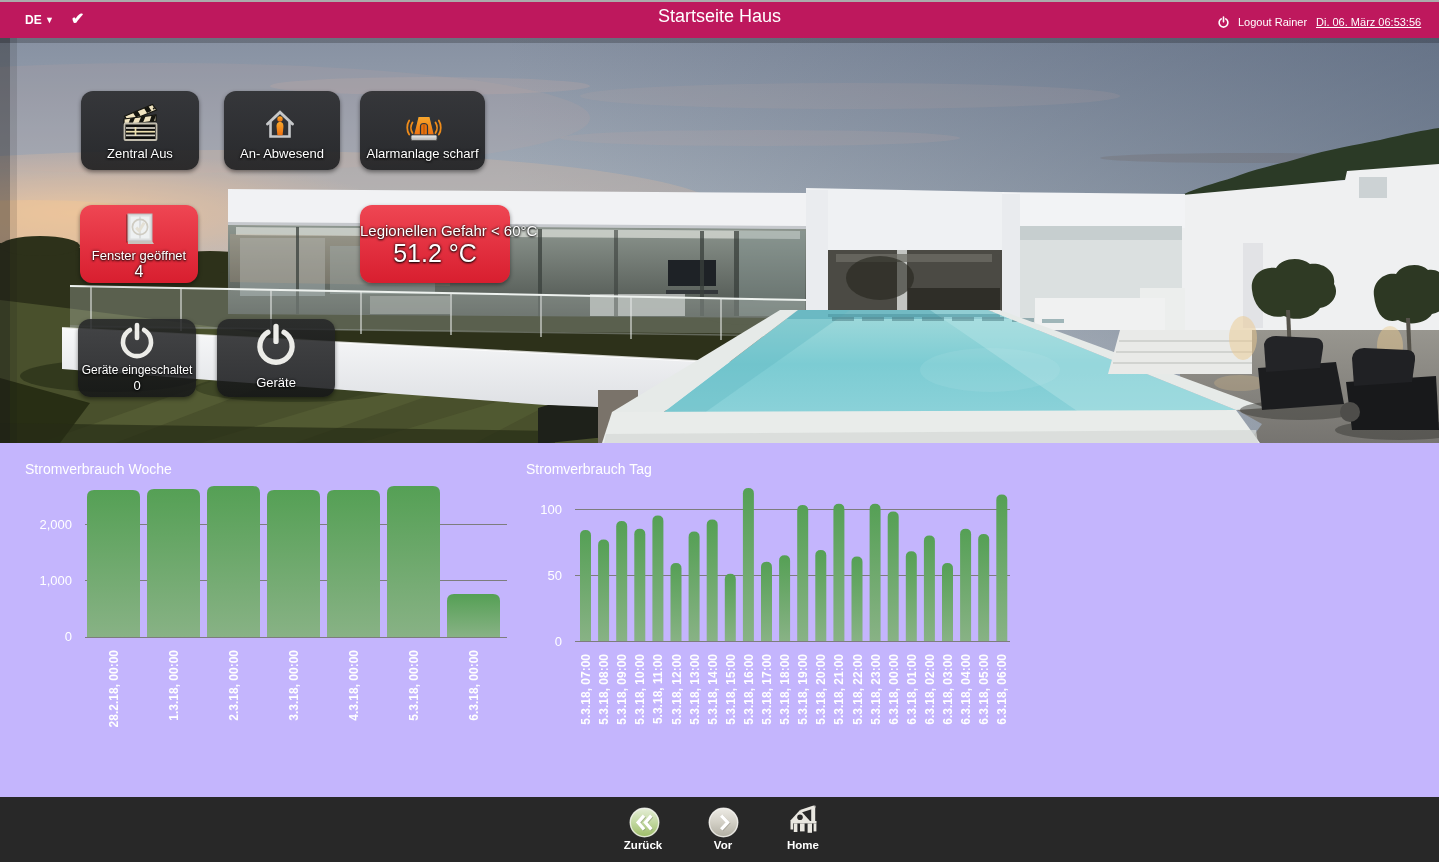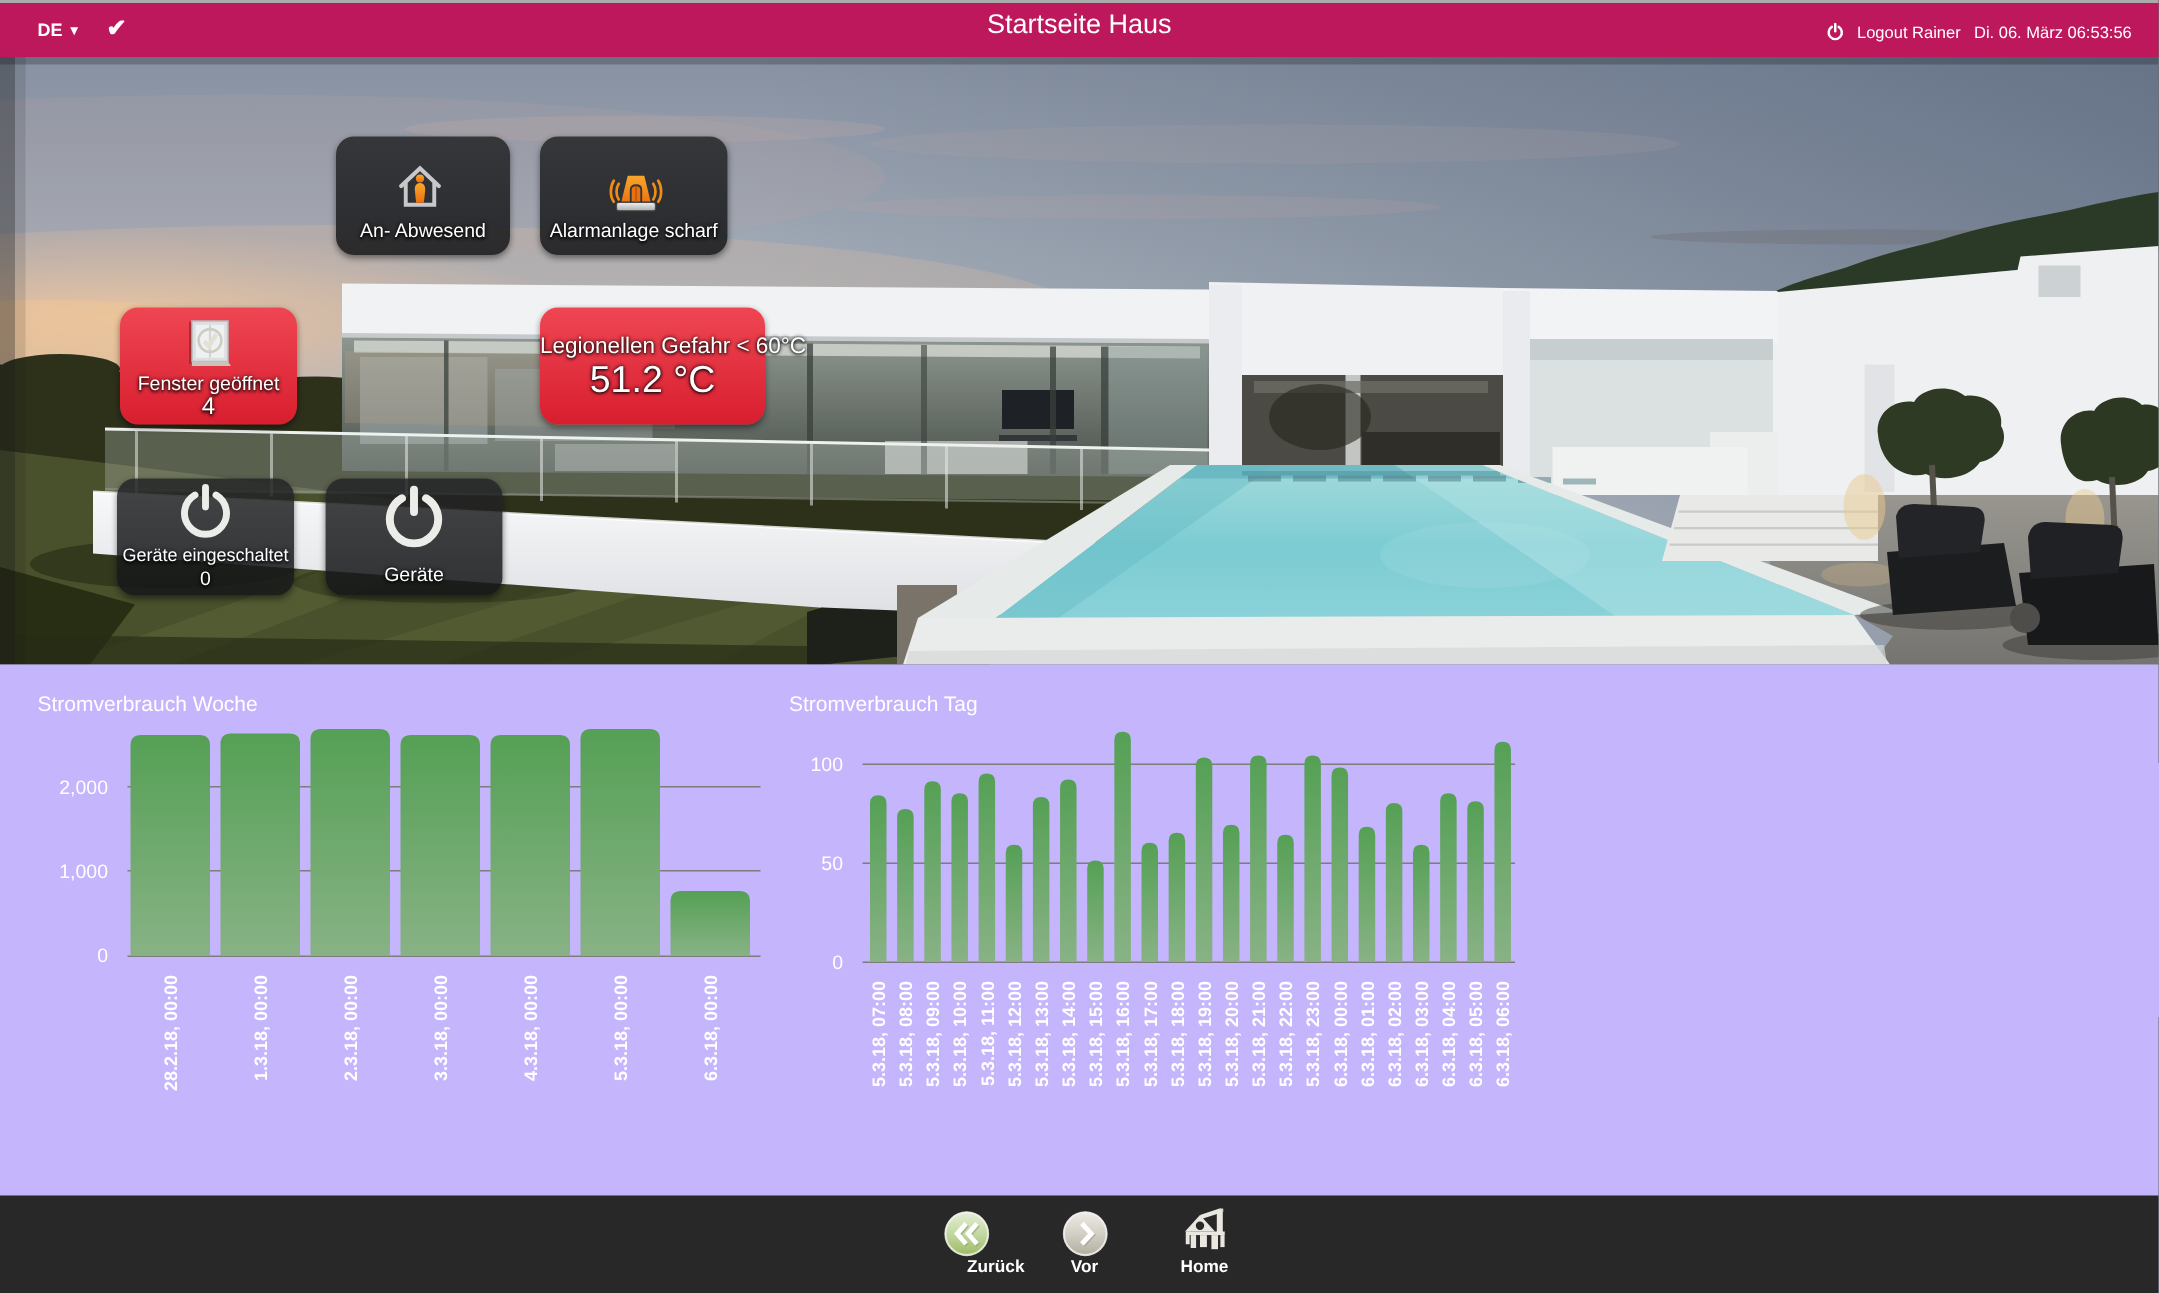--- a/index.html
+++ b/index.html
@@ -27,21 +27,21 @@
     <svg width="13" height="13" viewBox="0 0 16 16">
         <g stroke="#fff" stroke-width="2" fill="none" stroke-linecap="round">
           <path d="M5.2 3.6a5.4 5.4 0 1 0 5.6 0"></path>
           <line x1="8" y1="1.2" x2="8" y2="7.2"></line>
         </g>
       </svg>
   </div>
 
   <div style="position:absolute;left:1238px;top:14px;font-size:11px;white-space:nowrap;">Logout Rainer</div>
 
-  <div style="position:absolute;left:1316px;top:14px;font-size:11px;white-space:nowrap;">Di. 06. März 06:53:56</div>
+  <div style="position:absolute;left:1316px;top:14px;font-size:11px;white-space:nowrap;text-decoration:underline;">Di. 06. März 06:53:56</div>
 </div>
 
 <div class="hero">
 <svg width="1439" height="405" viewBox="0 0 1439 405" preserveAspectRatio="none">
 <defs>
 <linearGradient id="sky" x1="0" y1="0" x2="0" y2="1">
   <stop offset="0" stop-color="#8791a2"></stop>
   <stop offset="0.45" stop-color="#a9b2bc"></stop>
   <stop offset="0.75" stop-color="#c2c8ce"></stop>
   <stop offset="1" stop-color="#cdd1d5"></stop>
@@ -285,20 +285,35 @@
 
 <circle cx="1350" cy="374" r="10" fill="#4e4d4a"></circle>
 
 <path d="M0 0 L10 0 L10 405 L0 405 Z" fill="#1a1a1a" opacity="0.4"></path>
 <path d="M10 0 L17 0 L17 405 L10 405 Z" fill="#1a1a1a" opacity="0.13"></path>
 
 <rect x="0" y="0" width="1439" height="5" fill="#000000" opacity="0.22"></rect>
 </svg>
 
 
+<div class="hbtn dark" style="left:81px;top:53px;width:118px;height:79px;">
+  <svg width="40" height="40" viewBox="0 0 40 40" style="position:absolute;left:39px;top:10px;">
+    <path d="M4.5 15.2 L32.5 3.5 L36.5 9 L8 20.5 Z" fill="#efe3c0" stroke="#15150f" stroke-width="1.2"></path>
+    <path d="M13 11.7 L17.5 9.8 L20.5 14.5 L16 16.4 Z M24 7.2 L28.5 5.3 L31.5 10 L27 11.9 Z" fill="#15150f"></path>
+    <circle cx="33.8" cy="7.4" r="1" fill="#15150f"></circle>
+    <path d="M4 18 L36 14 L36 20 L4 24 Z" fill="#efe3c0" stroke="#15150f" stroke-width="1.2"></path>
+    <path d="M10.5 17.3 L15 16.7 L12.5 22.9 L8 23.5 Z M21 16 L25.5 15.4 L23 21.6 L18.5 22.2 Z M31.5 14.7 L36 14.1 L34 20.3 L29.5 20.8 Z" fill="#15150f"></path>
+    <rect x="4.5" y="22.5" width="32" height="16.5" rx="1" fill="#0f0f0d" stroke="#c2bdae" stroke-width="1.8"></rect>
+    <path d="M6 27 H35" stroke="#d8d4c8" stroke-width="1.7"></path>
+    <path d="M6 30.7 H35" stroke="#ecdfae" stroke-width="1.7"></path>
+    <path d="M6 34.4 H35" stroke="#d8d4c8" stroke-width="1.7"></path>
+    <path d="M15.5 26 V35" stroke="#ecdfae" stroke-width="1.7"></path>
+  </svg>
+  <div class="blabel" style="top:55px;">Zentral Aus</div>
+</div>
 
 
 <div class="hbtn dark" style="left:224px;top:53px;width:116px;height:79px;">
   <svg width="28" height="30" viewBox="0 0 28 30" style="position:absolute;left:42px;top:18px;">
     <defs>
           <linearGradient id="prs" x1="0" y1="0" x2="0" y2="1">
             <stop offset="0" stop-color="#f9a82c"></stop>
             <stop offset="1" stop-color="#ee6f10"></stop>
           </linearGradient>
         </defs>
@@ -500,21 +515,21 @@
           <stop offset="0" stop-color="#e6eed8"></stop>
           <stop offset="0.5" stop-color="#c2d8a0"></stop>
           <stop offset="1" stop-color="#9cbb66"></stop>
         </linearGradient>
       </defs>
     <circle cx="17" cy="17" r="16" fill="url(#gb)"></circle>
     <circle cx="17" cy="17" r="15.6" fill="none" stroke="#f2f4ee" stroke-width="1.6" opacity="0.8"></circle>
     <path d="M16.5 9.5 L10 17 L16.5 24.5 M24.5 9.5 L18 17 L24.5 24.5" stroke="#8a9a74" stroke-width="3.6" fill="none" transform="translate(0.8,0.8)" opacity="0.6"></path>
     <path d="M16.5 9.5 L10 17 L16.5 24.5 M24.5 9.5 L18 17 L24.5 24.5" stroke="#ffffff" stroke-width="3.6" fill="none"></path>
   </svg>
-  <div style="position:absolute;left:603px;top:42px;width:80px;text-align:right;color:#fff;font-size:11.5px;font-weight:bold;">Zurück</div>
+  <div style="position:absolute;left:603px;top:42px;width:80px;text-align:center;color:#fff;font-size:11.5px;font-weight:bold;">Zurück</div>
 
   <svg width="31" height="31" viewBox="0 0 34 34" style="position:absolute;left:708px;top:10px;">
     <defs>
         <linearGradient id="gf" x1="0" y1="0" x2="0" y2="1">
           <stop offset="0" stop-color="#edebe5"></stop>
           <stop offset="0.5" stop-color="#d2cfc5"></stop>
           <stop offset="1" stop-color="#b0ada1"></stop>
         </linearGradient>
       </defs>
     <circle cx="17" cy="17" r="16" fill="url(#gf)"></circle>

